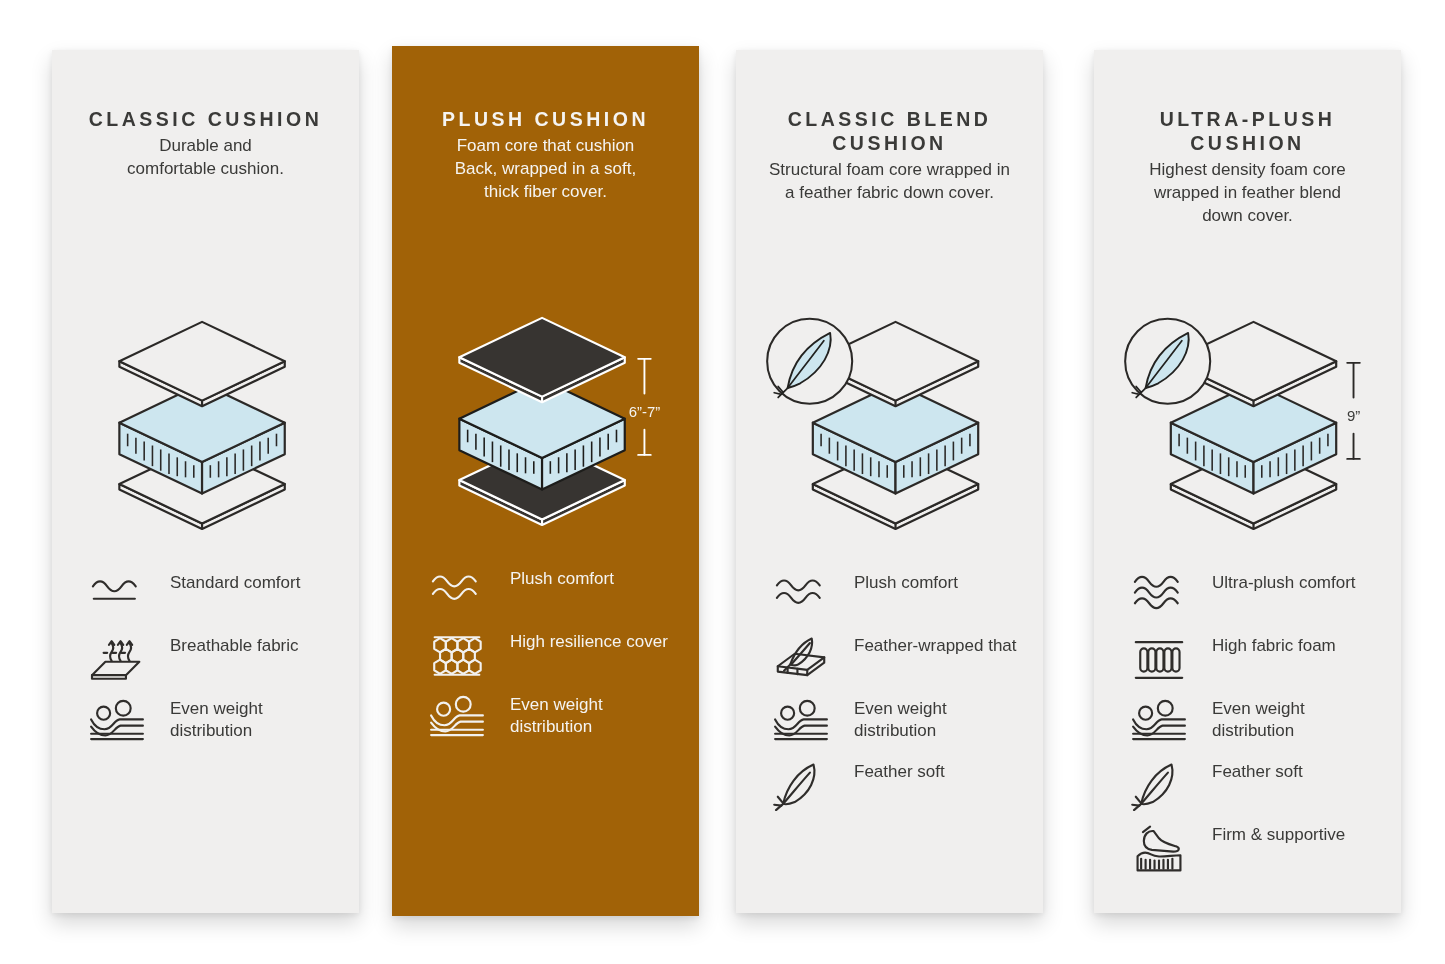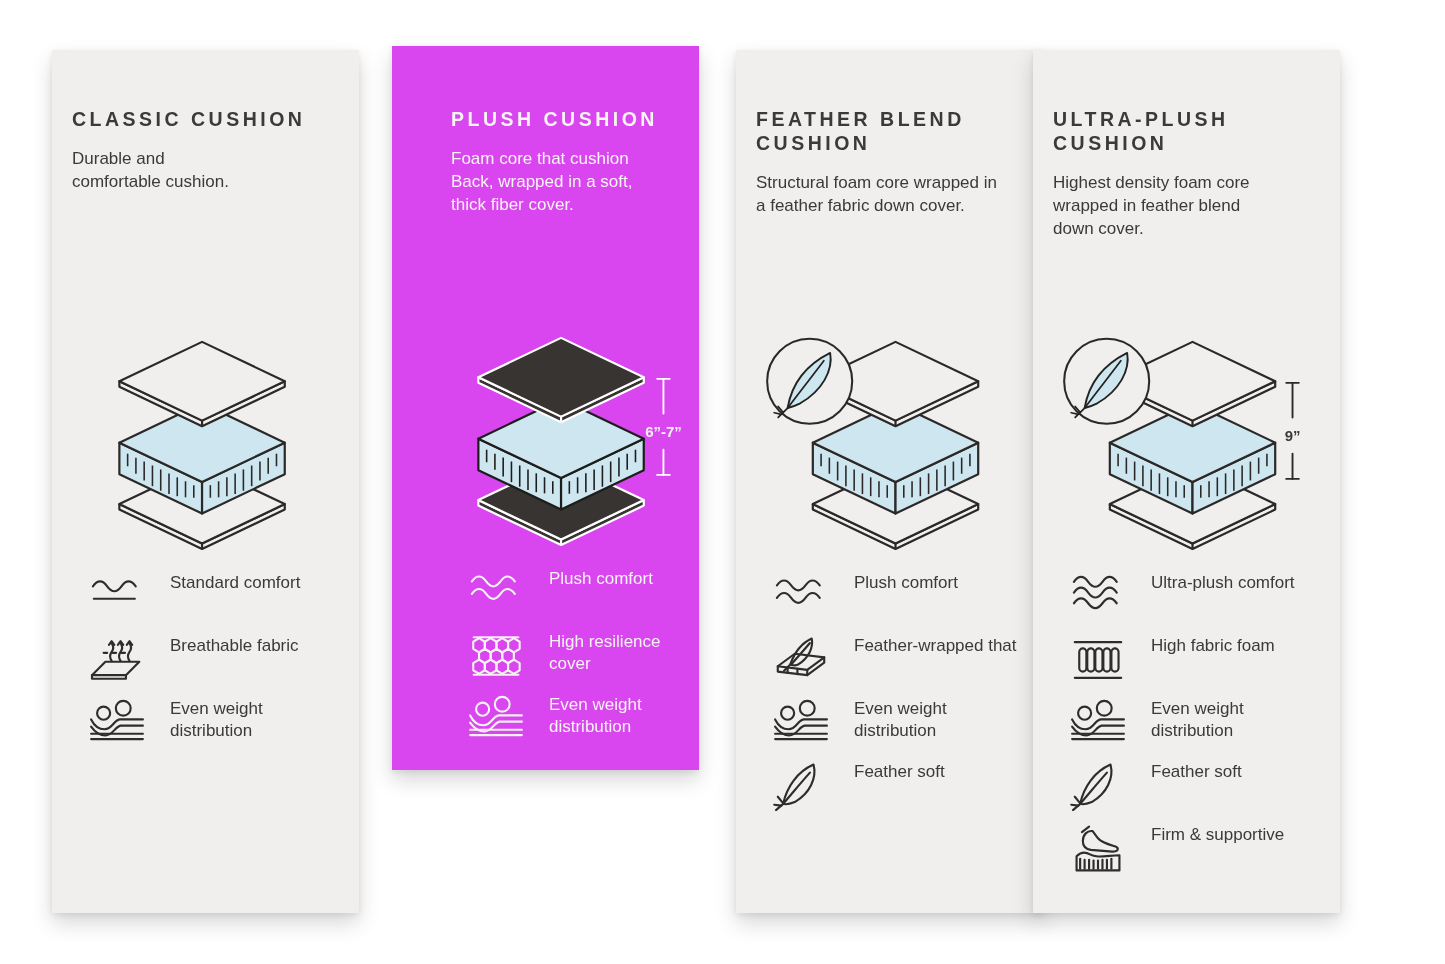--- a/index.html
+++ b/index.html
@@ -10,34 +10,34 @@
     overflow:hidden; margin:0 auto;
   }
   .panel {
     position:absolute; top:50px; height:863px; width:307px;
     background:#f0efee; color:#3a3a38;
     box-shadow:0 10px 20px rgba(0,0,0,.16), 0 2px 6px rgba(0,0,0,.08);
   }
   .panel:nth-of-type(1){ left:52px; }
   .panel:nth-of-type(2){ left:392px; }
   .panel:nth-of-type(3){ left:736px; }
-  .panel:nth-of-type(4){ left:1033px; }
-  .panel--dark { top:46px; height:724px; background:#d946ef; color:#f5f4f2;padding-left:39px; }
-
-  .panel-header { height:244px; padding:58px 20px 0 20px; }
+  .panel:nth-of-type(4){ left:1094px; }
+  .panel--dark { top:46px; height:870px; background:#a16207; color:#f5f4f2; }
+
+  .panel-header { height:244px; padding:58px 20px 0 20px; text-align:center; }
   .panel--dark .panel-header { padding-top:62px; }
   .panel-title {
     font-size:19.5px; font-weight:700; letter-spacing:3.5px;
     line-height:1.22; white-space:pre-line; color:inherit;
   }
   .panel-desc {
-    margin-top:15px; font-size:17px; line-height:1.36; white-space:pre-line;
+    margin-top:2px; font-size:17px; line-height:1.36; white-space:pre-line;
   }
 
-  .illustration { height:268px; display:flex; justify-content:center; align-items:flex-end;font-weight:bold; }
+  .illustration { height:268px; display:flex; justify-content:center; align-items:center; }
   .illustration svg { display:block; width:252px; height:auto; }
 
   .features { margin:10px 0 0 36px; padding-right:6px; }
   .feature { display:flex; min-height:48px; margin-bottom:13px; }
   .f-icon { width:58px; height:50px; flex:0 0 58px; margin-right:24px;
             display:flex; align-items:center; justify-content:center; color:#2f2d2b; }
   .panel--dark .f-icon { color:#f2f1ef; }
   .f-icon svg { width:58px; height:50px; }
   .feature-label { font-size:17px; line-height:1.28; max-width:165px; }
 </style>
@@ -217,21 +217,21 @@
               <path d="M3,46 H61"></path>
             </svg>
           </span>
         <span class="feature-label">Even weight distribution</span>
       </div>
     </div>
   </section>
 
   <section class="panel">
     <div class="panel-header">
-      <h2 class="panel-title">FEATHER BLEND
+      <h2 class="panel-title">CLASSIC BLEND
 CUSHION</h2>
       <p class="panel-desc">Structural foam core wrapped in
 a feather fabric down cover.</p>
     </div>
     <div class="illustration">
         <svg viewBox="0 0 320 290" xmlns="http://www.w3.org/2000/svg">
     <path d="M62,216 L62,223 L167,273 L272,223 L272,216 L167,266 Z" fill="#f0efee" stroke="#2b2927" stroke-width="2.8" stroke-linejoin="round"></path>
       <path d="M167,266 V273" stroke="#2b2927" stroke-width="2.8"></path>
       <polygon points="167,166 272,216 167,266 62,216" fill="#f0efee" stroke="#2b2927" stroke-width="2.8" stroke-linejoin="round"></polygon>
 

